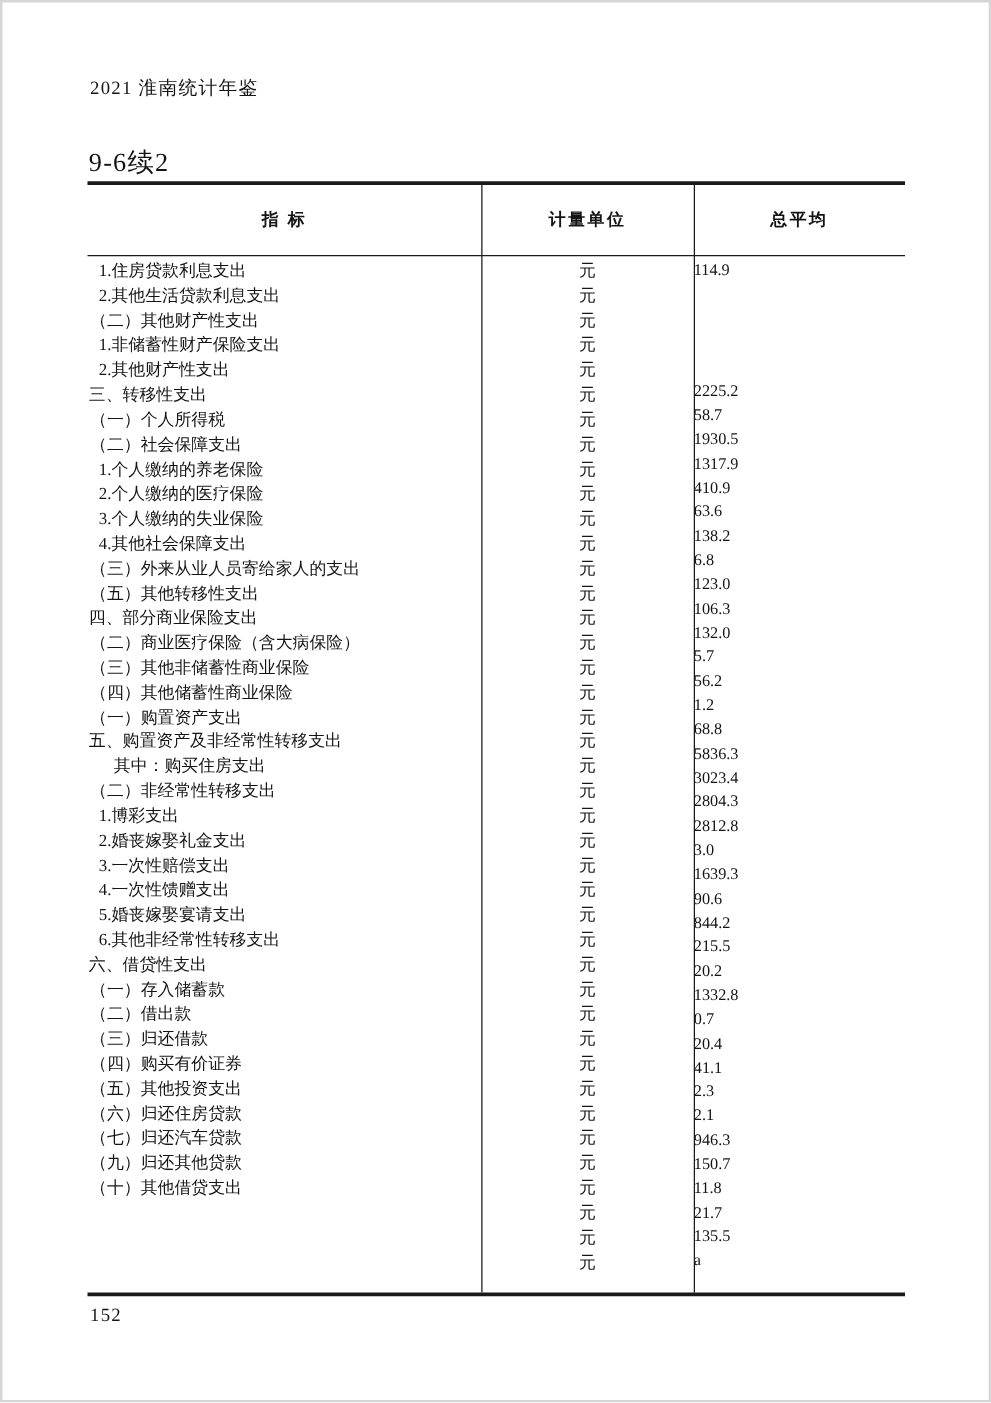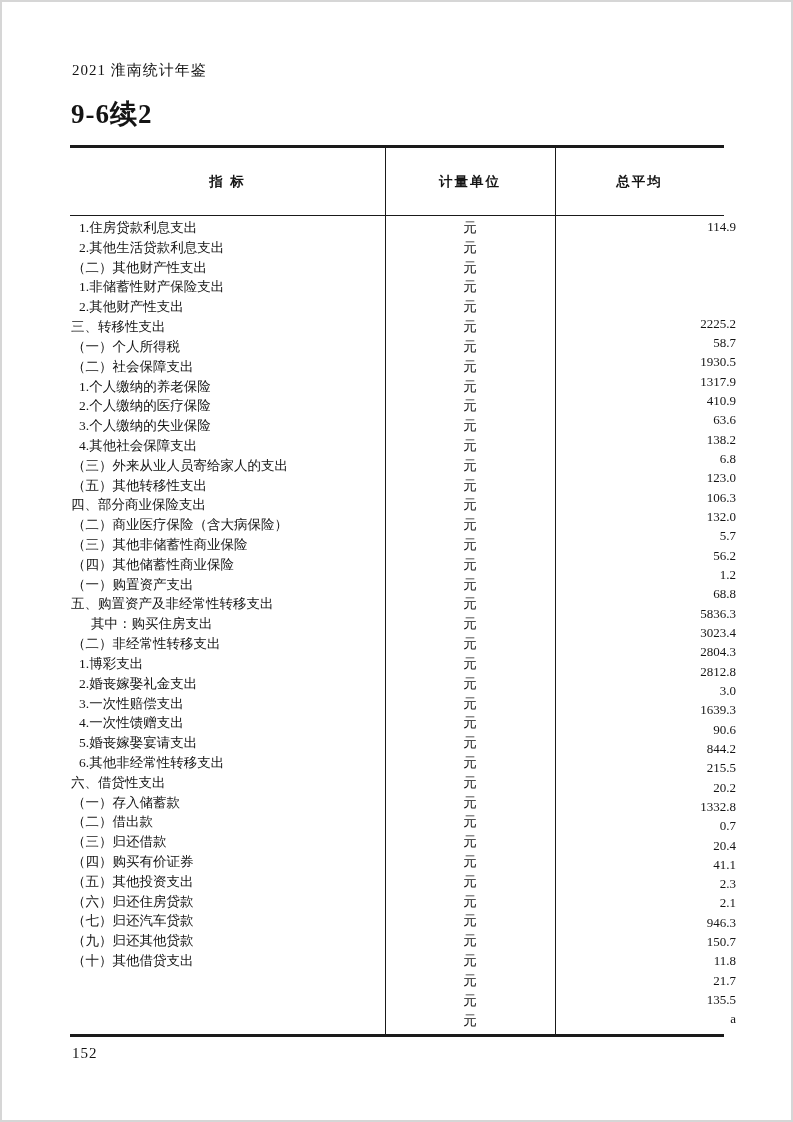--- a/index.html
+++ b/index.html
@@ -11,43 +11,43 @@
     box-sizing:border-box;
     font-family:"Liberation Serif","DejaVu Serif",serif;
     color:#141414;
     overflow:hidden;
   }
   .book-title{
     position:absolute;left:70px;top:59px;
     font-size:15px;letter-spacing:1px;white-space:nowrap;
   }
   .table-no{
-    position:absolute;left:69px;top:94px;
-    font-size:27px;font-weight:bold;letter-spacing:1px;white-space:nowrap;
+    position:absolute;left:69px;top:114px;
+    font-size:21px;font-weight:normal;letter-spacing:1px;white-space:nowrap;
   }
   .stat-table{
     position:absolute;left:68px;top:143px;width:654px;height:892px;
     border-top:3px solid #1a1a1a;border-bottom:3px solid #1a1a1a;
     box-sizing:border-box;
   }
   .thead{
-    display:flex;height:68px;
+    display:flex;height:57px;
     border-bottom:1px solid #1a1a1a;box-sizing:border-box;
   }
   .th{
     display:flex;align-items:center;justify-content:center;
     font-size:13.5px;font-weight:bold;letter-spacing:2px;
   }
   .th.c1{width:315px;}
   .th.c2{width:170px;}
   .th.c3{width:169px;}
   .tbody{position:relative;height:810px;}
   .col-labels{position:absolute;left:0;top:2px;width:315px;}
   .col-units{position:absolute;left:315px;top:2px;width:170px;text-align:center;}
-  .col-values{position:absolute;left:497px;top:1px;width:169px;text-align:right;}
+  .col-values{position:absolute;left:485px;top:1px;width:169px;text-align:left;}
   .lrow{
     height:19.82px;line-height:19.82px;
     font-size:13.5px;white-space:nowrap;overflow:visible;
   }
   .vrow{
     height:19.33px;line-height:19.33px;
     font-size:13px;white-space:nowrap;
   }
   .ind-section{padding-left:1px;}
   .ind-paren{padding-left:2px;}

